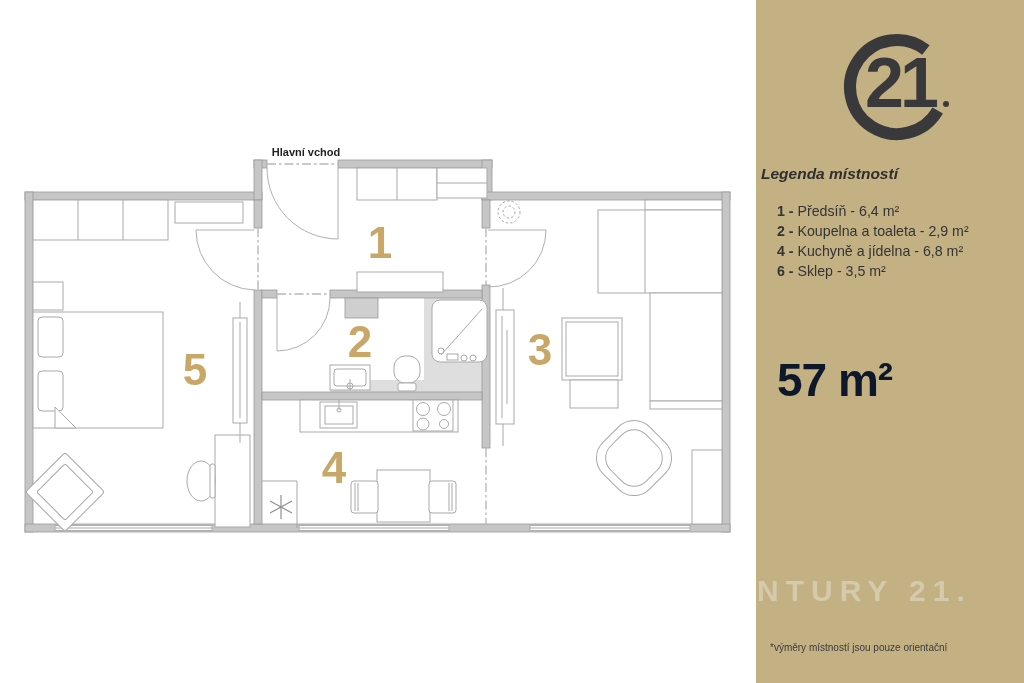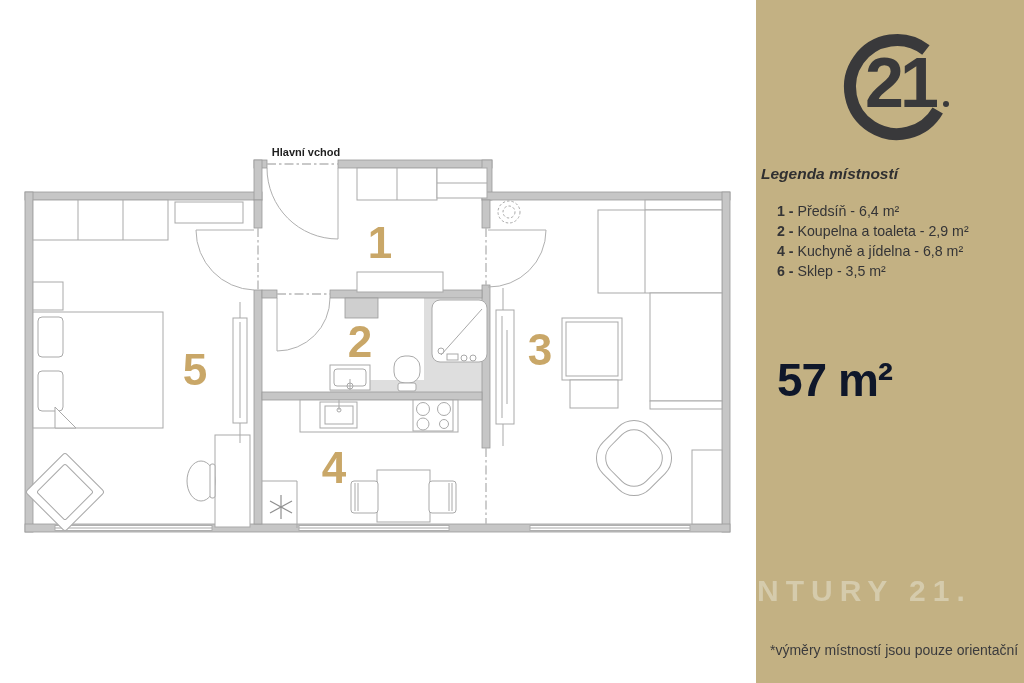--- a/index.html
+++ b/index.html
@@ -23,21 +23,21 @@
   #sidebar{position:absolute;left:756px;top:0;width:292px;height:683px;
            background:#c3b183;overflow:hidden;}
   #logo{position:absolute;left:80px;top:25px;width:130px;height:130px;}
   #legend-title{position:absolute;left:5px;top:165px;font-size:15.5px;font-weight:bold;color:#2f2f30;font-style:italic;}
   #legend-list{position:absolute;left:21px;top:201px;font-size:14.2px;color:#343436;line-height:20px;}
   #legend-list b{font-weight:bold;}
   #total-area{position:absolute;left:21px;top:346px;font-size:46px;font-weight:bold;
               color:#0f172a;letter-spacing:-1px;margin-top:7px;}
   #watermark{position:absolute;left:-26px;top:574px;font-size:30px;font-weight:bold;
              letter-spacing:7px;color:#d5cbac;white-space:nowrap;}
-  #footnote{position:absolute;left:14px;top:642px;font-size:14px;color:#3b3b3d;}
+  #footnote{position:absolute;left:14px;top:642px;font-size:10px;color:#3b3b3d;}
 </style>
 </head>
 <body>
 
 <svg id="plan" viewBox="0 0 756 683">
 
   <g>
     <rect class="gfloor" x="424" y="298" width="58" height="94"></rect>
     <rect class="gfloor" x="330" y="380" width="94" height="12"></rect>
   </g>

